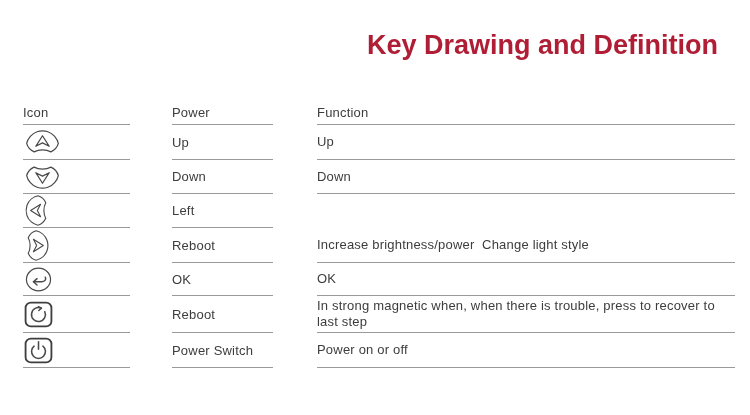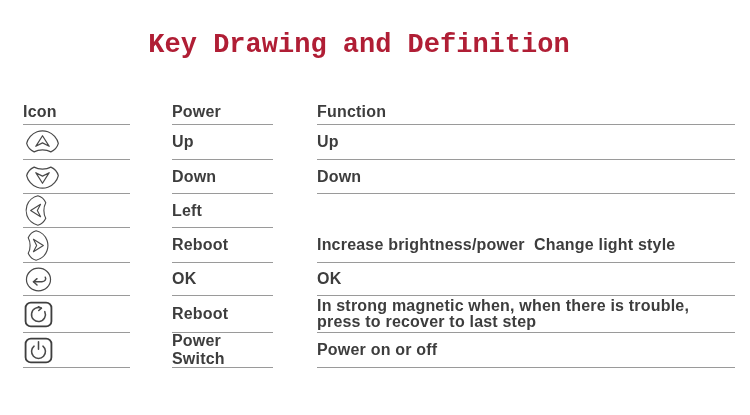--- a/index.html
+++ b/index.html
@@ -2,33 +2,33 @@
 <html><head>
 <meta charset="utf-8">
 <style>
   html,body{margin:0;padding:0;background:#ffffff;}
   .page{
     position:relative;width:750px;height:415px;background:#ffffff;overflow:hidden;
     font-family:"Liberation Sans","DejaVu Sans",sans-serif;color:#3d3d3d;
   }
   .title{
     position:absolute;left:0;top:30px;width:718px;margin:0;
-    text-align:center;font-family:Liberation Mono, monospace;
+    text-align:right;font-family:Liberation Sans, sans-serif;
     font-weight:bold;font-size:27px;line-height:30px;color:#b01e35;
   }
   .key-table{
     position:absolute;left:23px;top:100px;
     display:grid;
     grid-template-columns:107px 42px 101px 44px 418px;
     grid-template-rows:25px 35px 34px 34px 35px 33px 37px 35px;
   }
   .cell{
     border-bottom:1px solid #9a9a9a;
     display:flex;align-items:center;
-    font-size:16px;font-weight:700;letter-spacing:0.2px;color:#3d3d3d;
+    font-size:13px;font-weight:400;letter-spacing:0.2px;color:#3d3d3d;
     overflow:visible;
   }
   .c1{grid-column:1;}
   .c2{grid-column:3;}
   .c3{grid-column:5;}
   .func{white-space:pre-wrap;line-height:16px;}
   .icon-cell{padding-left:1px;}
   .key-svg{display:block;}
   .key-svg path, .key-svg ellipse{fill:none;stroke:#4a4a4a;stroke-width:1.3;stroke-linejoin:round;stroke-linecap:round;}
   .key-svg rect{fill:none;stroke:#3f3f3f;stroke-width:1.9;}

